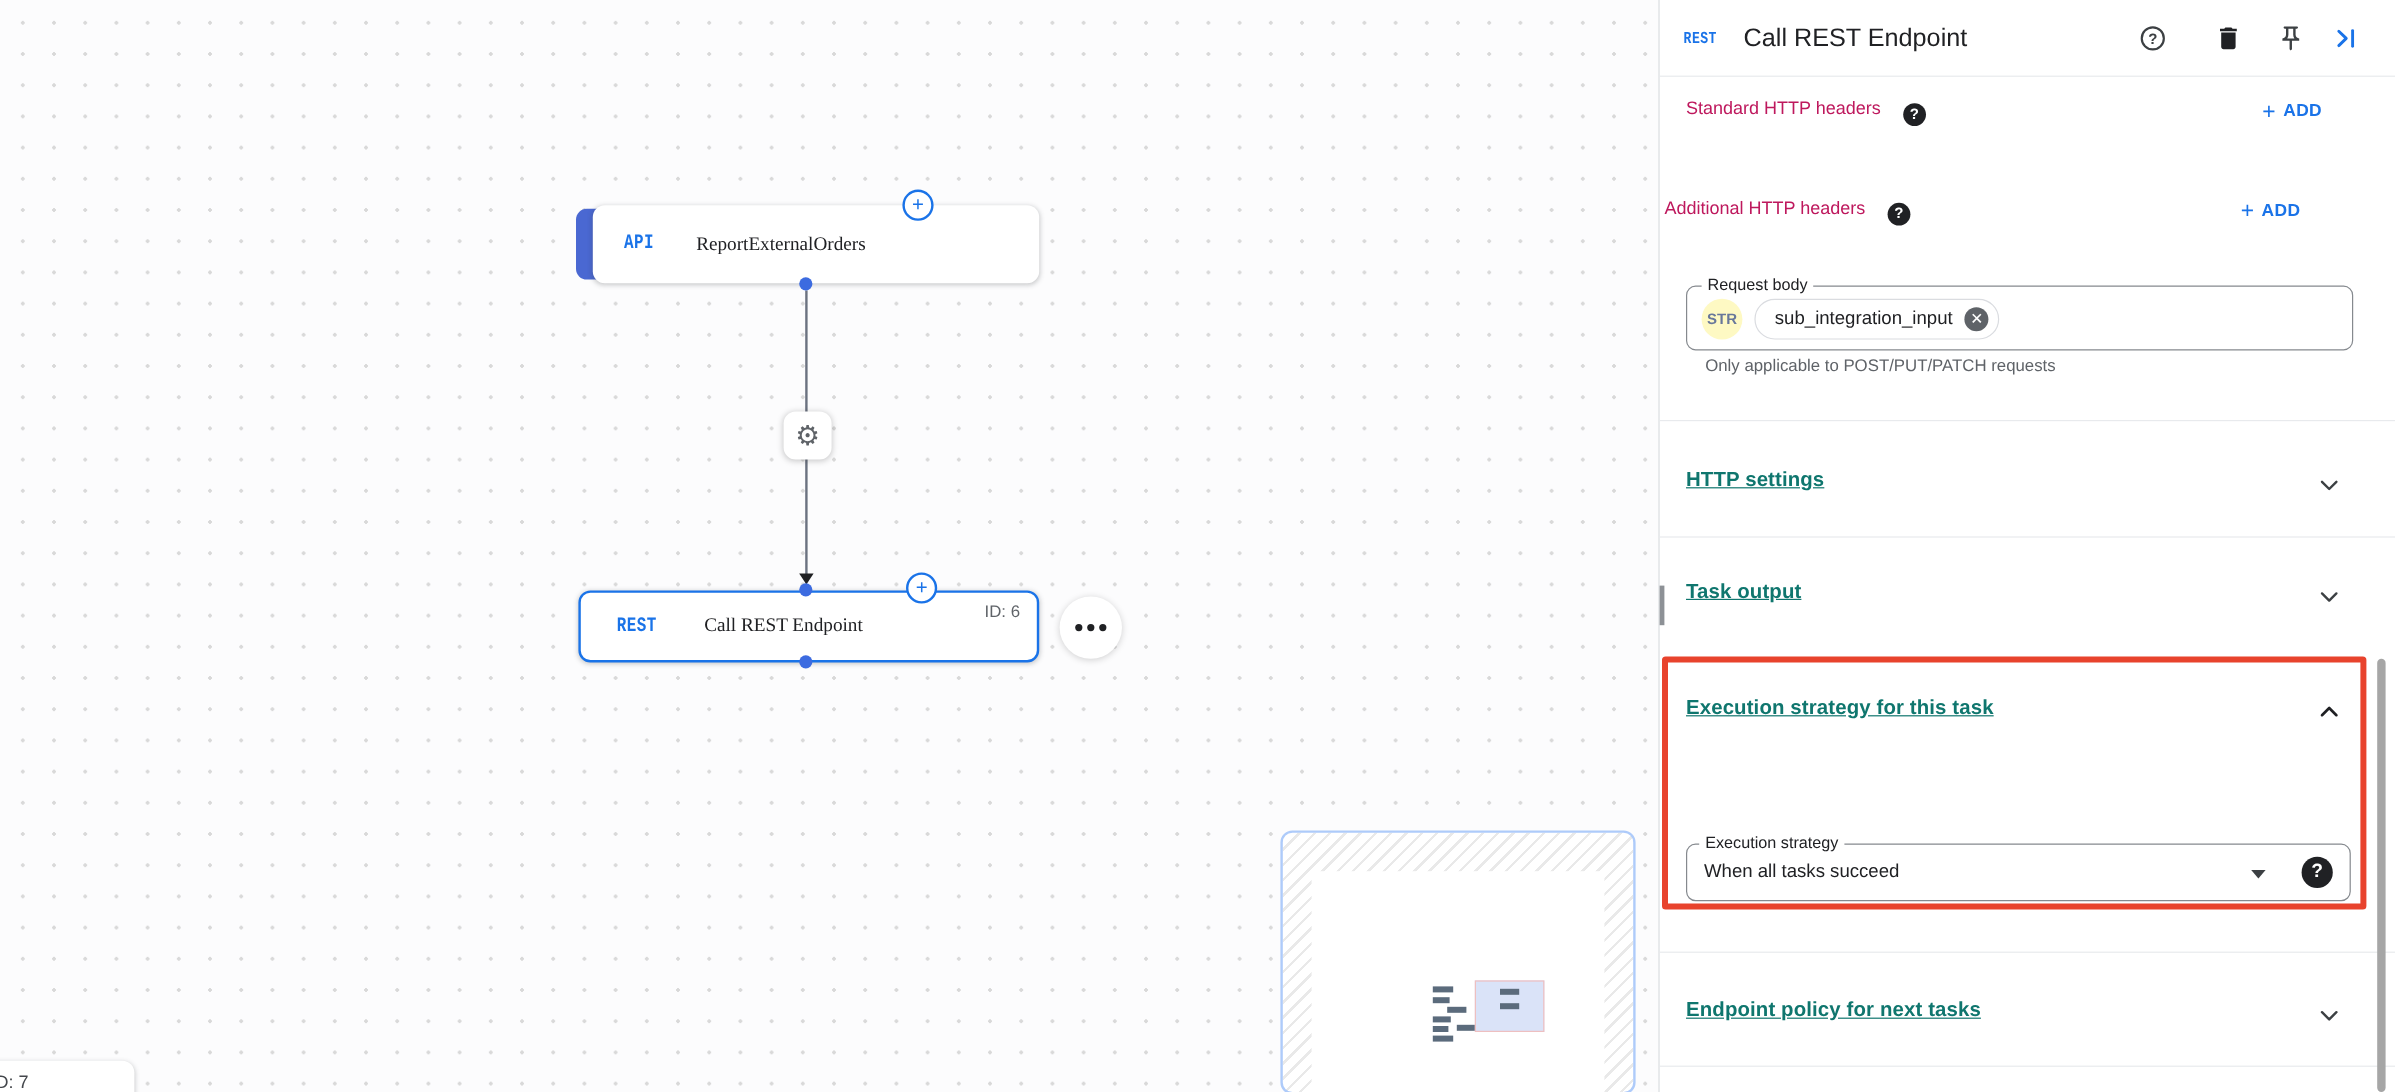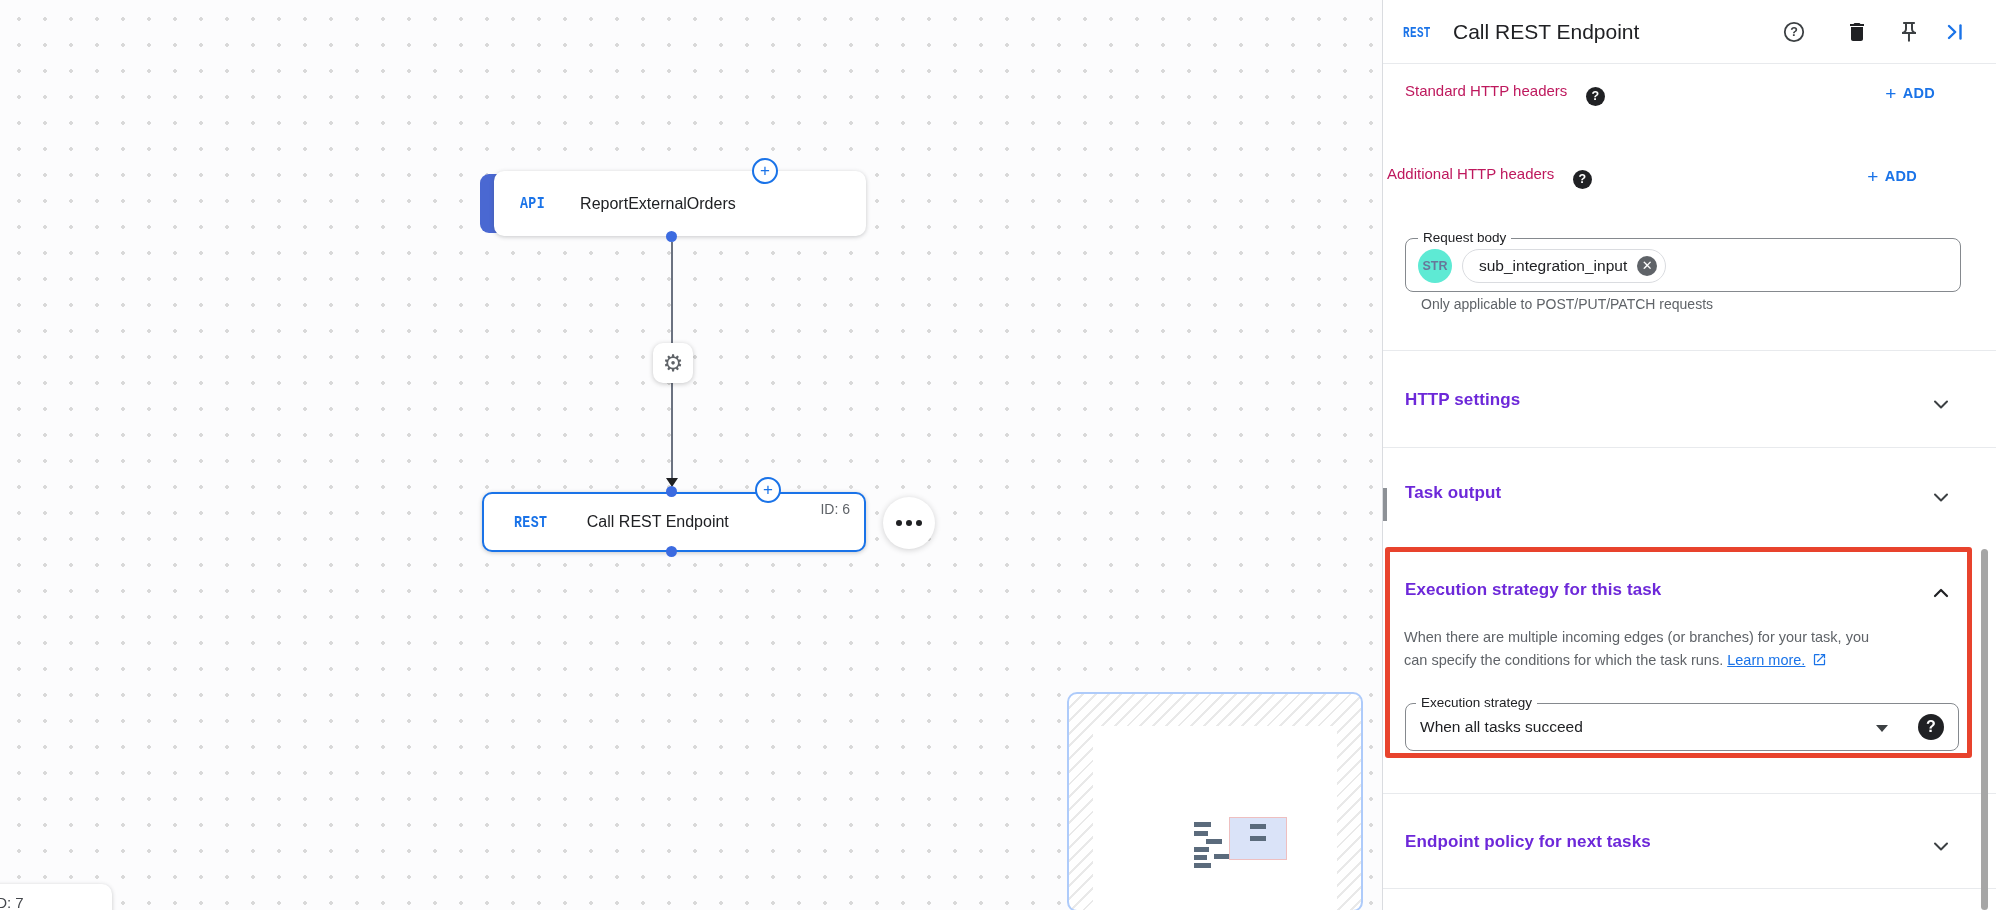--- a/index.html
+++ b/index.html
@@ -12,21 +12,21 @@
     background-color:#fcfcfd;
     background-image:radial-gradient(#d9d9d9 1.6px, transparent 1.7px);
     background-size:26px 26px; background-position:6px 6px; }
 
   .node-card { position:absolute; background:#fff; border-radius:10px;
     box-shadow:0 1px 4px rgba(60,64,67,.28); display:flex; align-items:center; }
   .accent-bar { position:absolute; background:#4a68d2; border-radius:9px; }
   .logo-txt { color:#1a73e8; font-weight:700; font-size:17px;
     display:inline-block; transform:scaleX(.78); transform-origin:left center;
     letter-spacing:.5px; }
-  .node-label { font-size:16px; color:#202124; }
+  .node-label { font-size:16px; color:#202124;font-family:Liberation Serif, serif; }
   .port-dot { position:absolute; width:11px; height:11px; border-radius:50%;
     background:#3c6be0; }
   .edge-line { position:absolute; width:2px; background:#6b7280; }
   .edge-arrow { position:absolute; width:0; height:0;
     border-left:6px solid transparent; border-right:6px solid transparent;
     border-top:9px solid #1f2023; }
   .plus-circle { position:absolute; width:26px; height:26px; border-radius:50%;
     background:#fff; border:2px solid #1a73e8; color:#1a73e8; font-size:17px;
     line-height:22px; text-align:center; font-weight:400; cursor:pointer; }
   .gear-btn { position:absolute; width:40px; height:40px; background:#fff;
@@ -63,33 +63,33 @@
     background:#202124; color:#fff; font-size:12.5px; font-weight:700;
     text-align:center; line-height:19px; vertical-align:-4px; }
   .add-btn { position:absolute; right:63px; color:#1a73e8; font-size:14.5px;
     font-weight:700; letter-spacing:.3px; cursor:pointer; }
   .add-btn .plus { font-size:19px; font-weight:400; vertical-align:-2px; margin-right:6px; }
 
   .mat-field { position:absolute; border:1px solid #85898e; border-radius:8px; background:#fff; }
   .mat-label { position:absolute; top:-9px; background:#fff; padding:0 5px;
     font-size:13.5px; font-weight:400; color:#202124; white-space:nowrap; }
   .type-chip { position:absolute; left:12px; top:10px; width:34px; height:34px;
-    border-radius:50%; background:#5eead4; color:#68779a; font-size:12.5px;
+    border-radius:50%; background:#fef9c3; color:#68779a; font-size:12.5px;
     font-weight:700; text-align:center; line-height:34px; }
   .value-chip { position:absolute; left:56px; top:10px; height:34px;
     border:1px solid #dadce0; border-radius:17px; display:flex; align-items:center;
     gap:10px; padding:0 8px 0 16px; background:#fff; }
   .value-chip .txt { font-size:15.5px; color:#202124; }
   .chip-x { width:20px; height:20px; border-radius:50%; background:#5f6368;
     color:#fff; font-size:13px; font-weight:700; text-align:center;
     line-height:19px; cursor:pointer; }
   .helper-text { position:absolute; font-size:14px; color:#5f6368; }
 
   .section-title { position:absolute; left:22px; font-size:17px; font-weight:700;
-    color:#6d28d9; letter-spacing:.1px; }
+    color:#0f766e; letter-spacing:.1px;text-decoration:underline; }
   .chev { position:absolute; left:546px; width:24px; height:24px; cursor:pointer; }
 
   #highlight-box { position:absolute; left:2px; top:547px; width:587px; height:211px;
     border:5px solid #e8432d; border-radius:3px; pointer-events:none; z-index:5; }
 
   .para { position:absolute; left:21px; top:626px; width:484px; font-size:14.5px;
     line-height:23px; color:#5f6368; }
   .para a { color:#1a73e8; text-decoration:underline; cursor:pointer; }
 
   .select-value { position:absolute; left:14px; top:0; height:100%; display:flex;
@@ -222,26 +222,20 @@
   <div class="section-title" style="top:483px;">Task output</div>
   <svg class="chev" style="top:485px;" viewBox="0 0 24 24">
     <path fill="none" stroke="#3c4043" stroke-width="2" stroke-linecap="round" stroke-linejoin="round" d="M6 9.5l6 6 6-6"></path>
   </svg>
 
   <div class="section-title" style="top:580px;">Execution strategy for this task</div>
   <svg class="chev" style="top:581px;" viewBox="0 0 24 24">
     <path fill="none" stroke="#202124" stroke-width="2.2" stroke-linecap="round" stroke-linejoin="round" d="M6 15l6-6 6 6"></path>
   </svg>
 
-  <div class="para">
-    <span>When there are multiple incoming edges (or branches) for your task, you can specify the conditions for which the task runs. </span><a>Learn more.</a>
-    <svg style="width:15px; height:15px; vertical-align:-2px; margin-left:3px;" viewBox="0 0 24 24">
-      <path fill="#1a73e8" d="M19 19H5V5h7V3H5c-1.11 0-2 .9-2 2v14c0 1.1.89 2 2 2h14c1.1 0 2-.9 2-2v-7h-2v7zM14 3v2h3.59l-9.83 9.83 1.41 1.41L19 6.41V10h2V3h-7z"></path>
-    </svg>
-  </div>
 
   <div class="mat-field" style="left:22px; top:703px; width:554px; height:48px;">
     <span class="mat-label" style="left:10px;">Execution strategy</span>
     <span class="select-value">When all tasks succeed</span>
     <span class="caret-down"></span>
     <span class="select-help">?</span>
   </div>
 
   <div id="highlight-box"></div>
 

